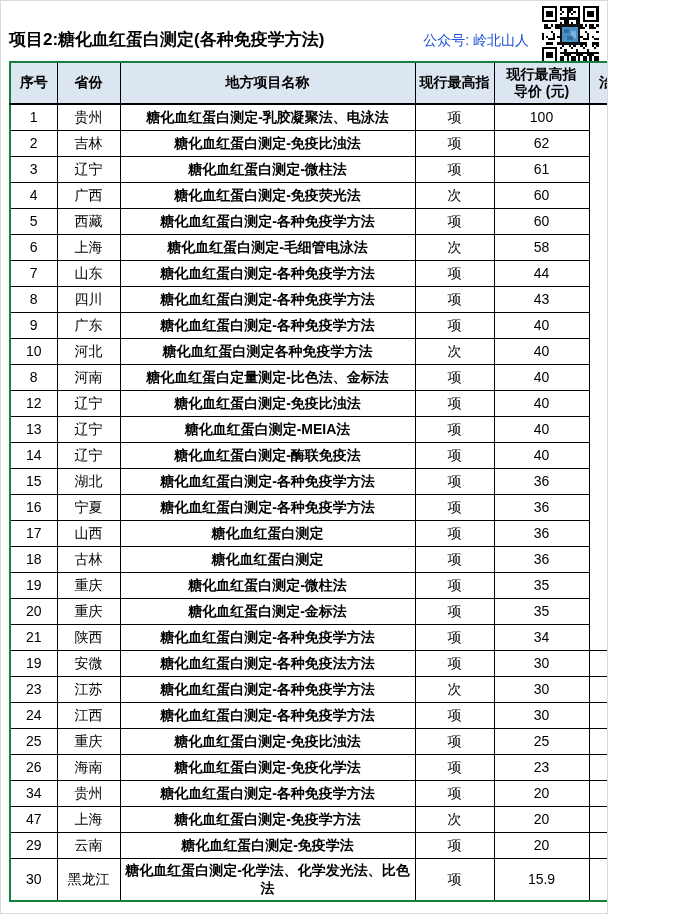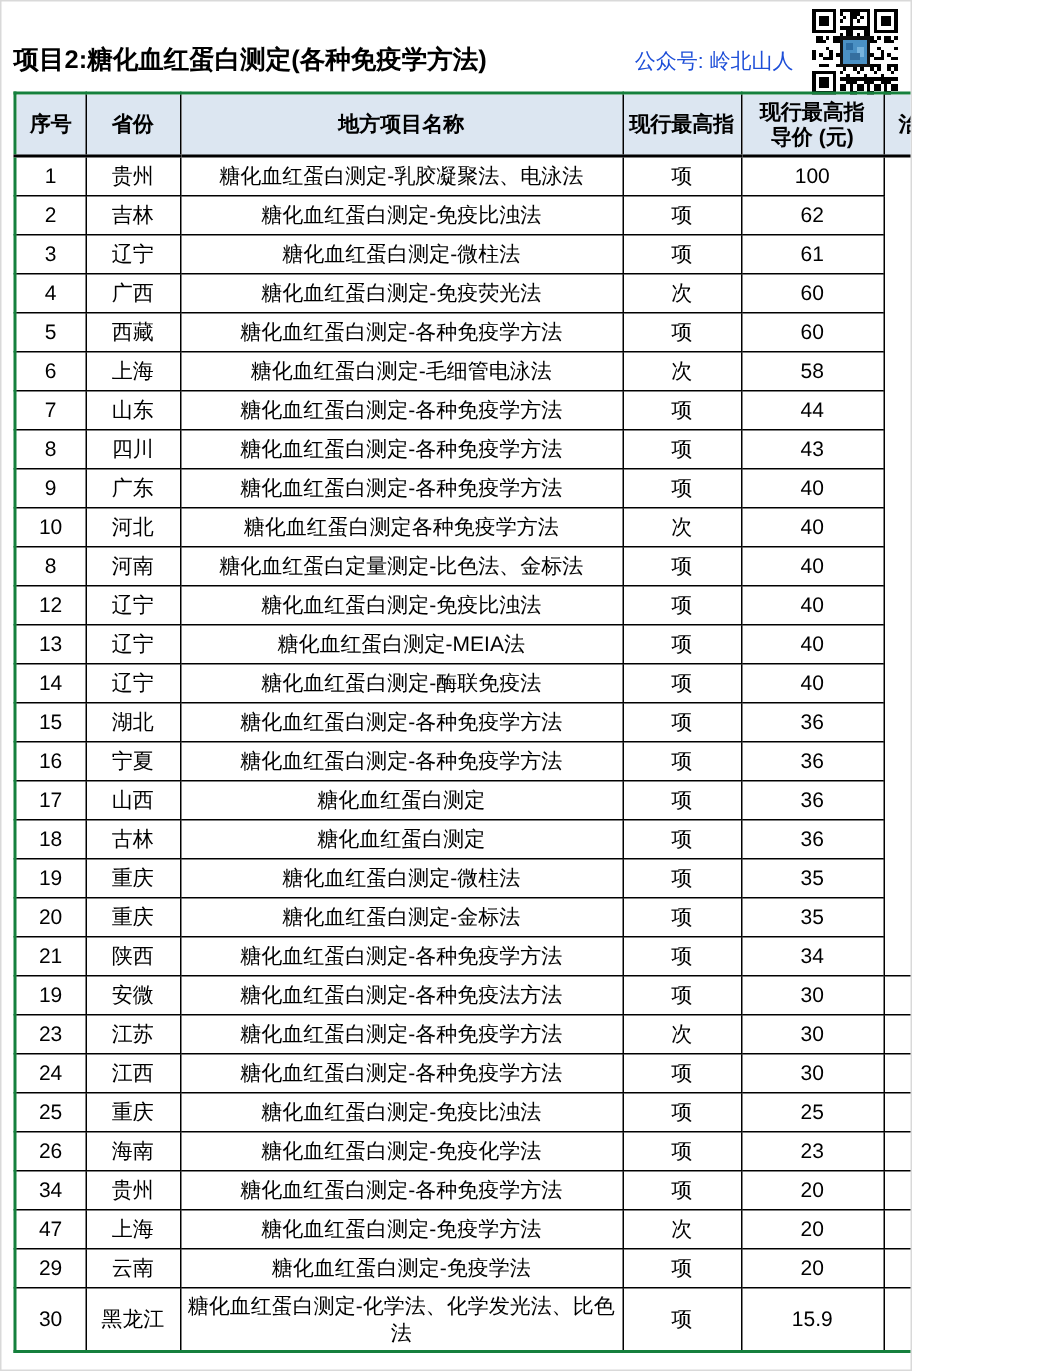--- a/index.html
+++ b/index.html
@@ -37,21 +37,21 @@
   }
   thead th {
     background:#dce6f1;
     font-weight:bold;
     height:40px;
     border-bottom:2px solid #000;
   }
   th.wrap2 { white-space:pre-line; }
   tbody td { height:25px; }
   tbody tr.tall td { height:41px; }
-  td.name-cell { font-weight:normal; }
+  td.name-cell { font-weight:bold; }
   td.target-cell { font-size:14px; }
   .faint-mark {
     display:inline-block; width:5px; height:4px;
     background:#c9c9c9; opacity:.7; border-radius:1px;
   }
 </style>
 </head>
 <body>
 
 <div class="page">

